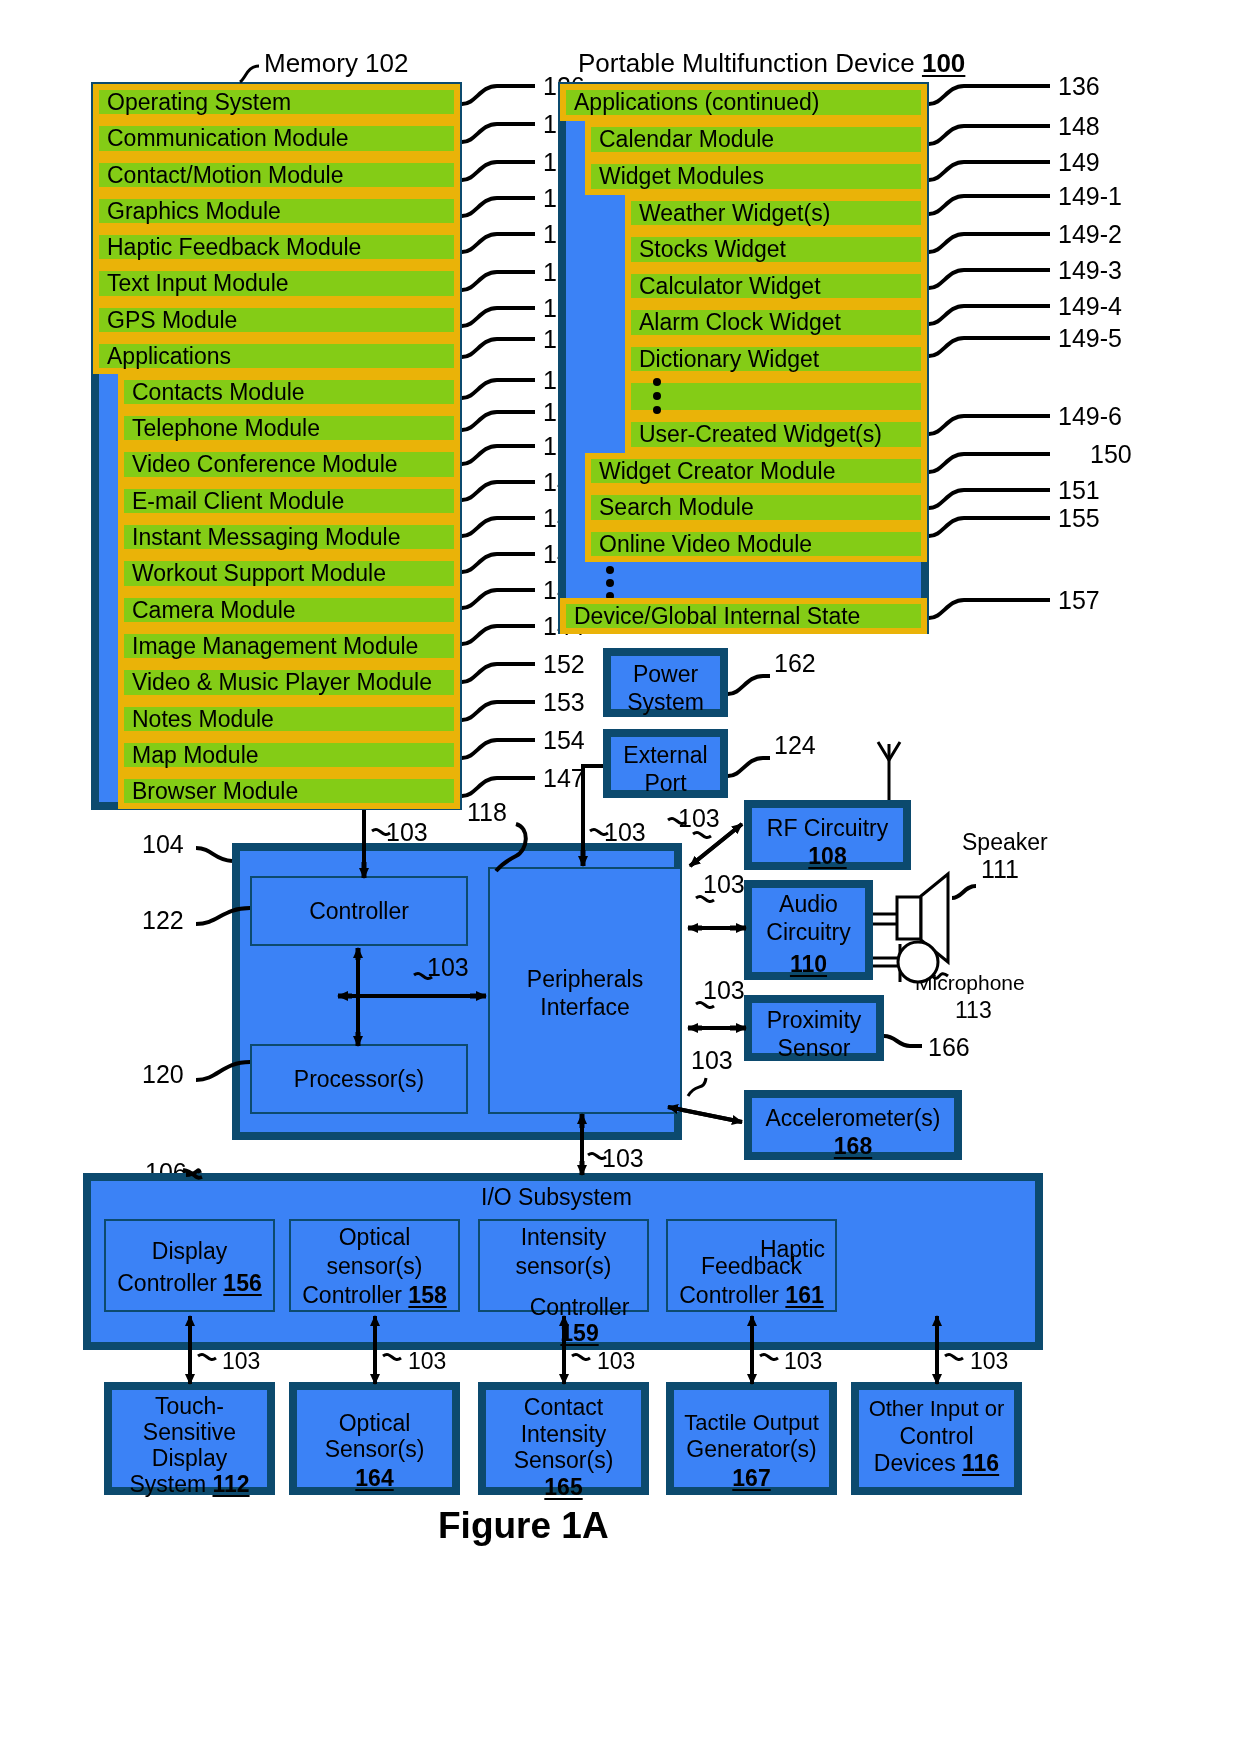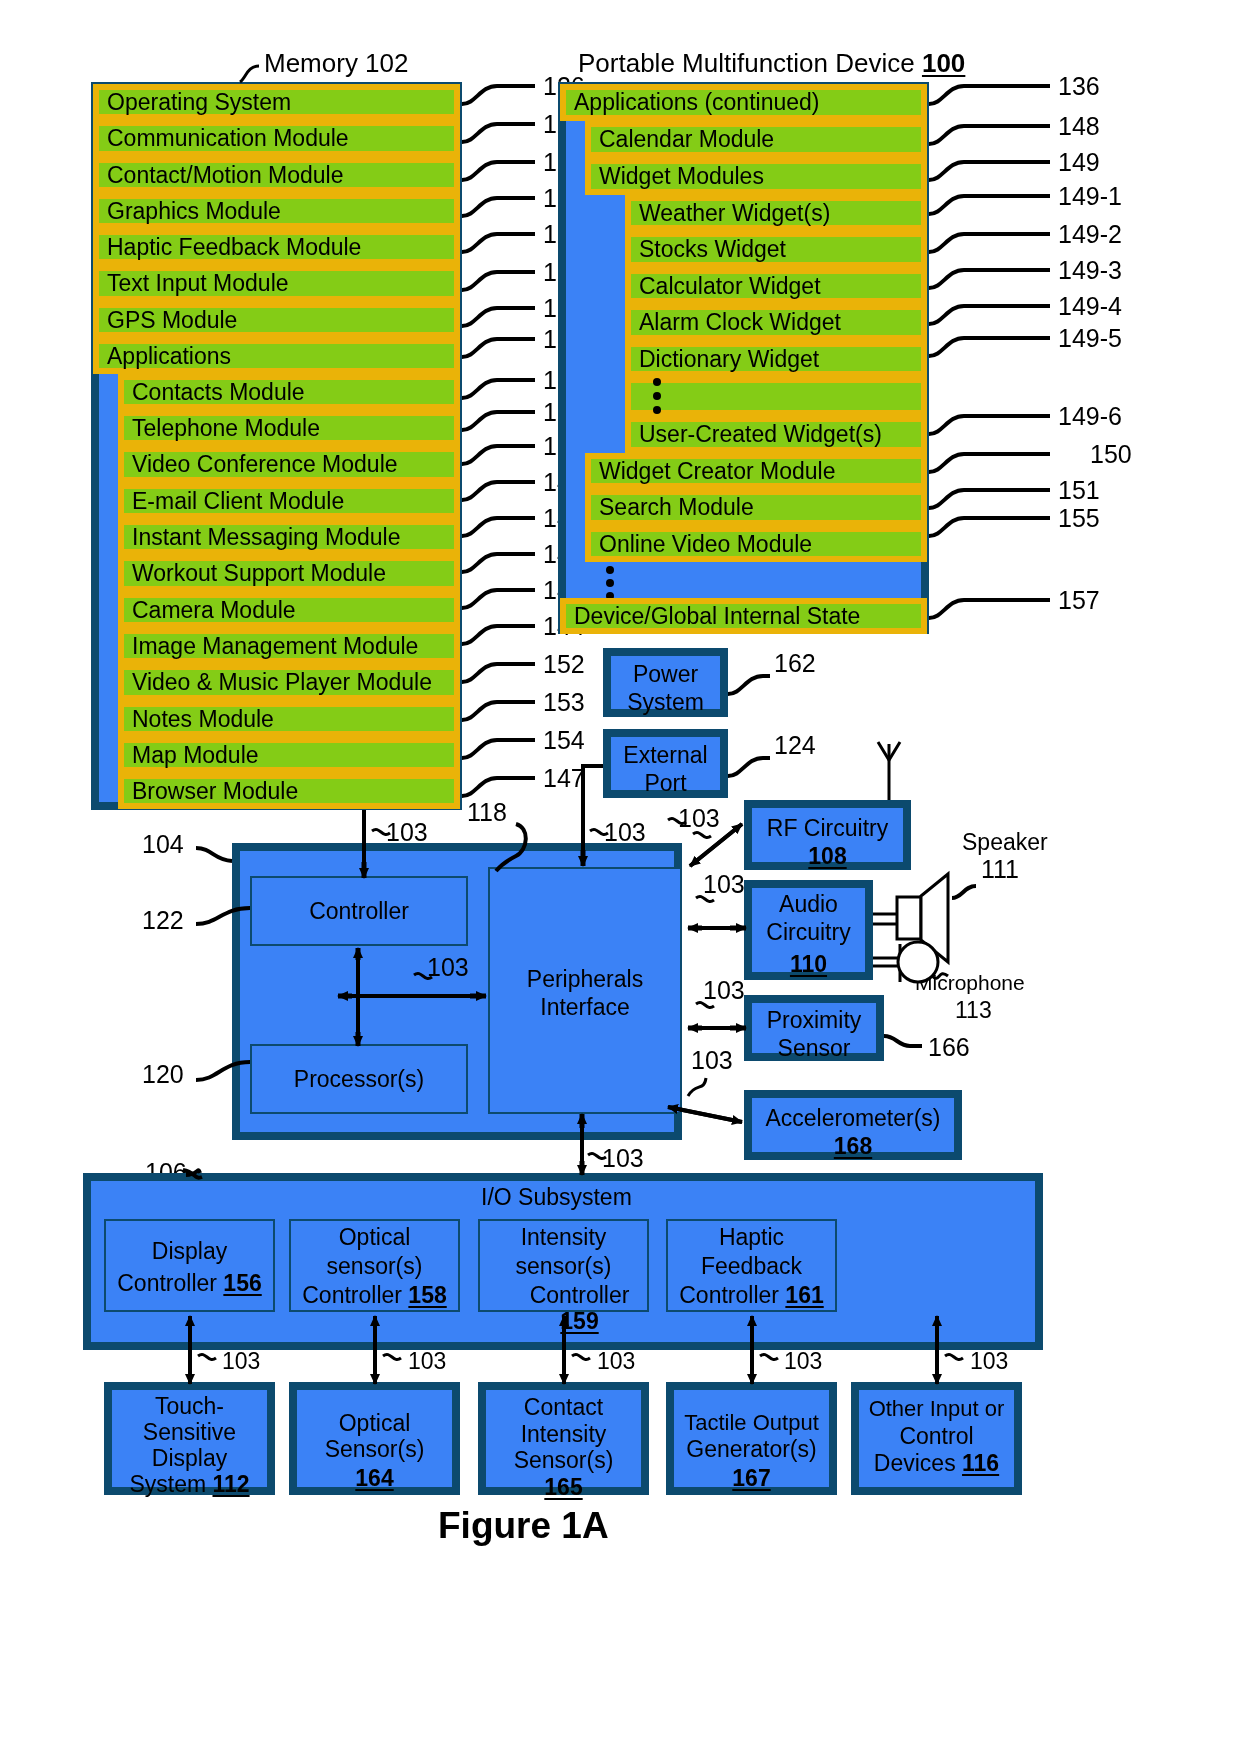--- a/index.html
+++ b/index.html
@@ -344,25 +344,25 @@
 
   <div class="box thin" style="left:289px; top:1219px; width:171px; height:93px;">
     <div class="boxlabel" style="top:4px;">Optical</div>
     <div class="boxlabel" style="top:33px;">sensor(s)</div>
     <div class="boxlabel" style="top:62px;"><span>Controller </span><span class="uline">158</span></div>
   </div>
 
   <div class="box thin" style="left:478px; top:1219px; width:171px; height:93px;">
     <div class="boxlabel" style="top:4px;">Intensity</div>
     <div class="boxlabel" style="top:33px;">sensor(s)</div>
-    <div class="boxlabel" style="top:62px;padding-left:32px;"><span>Controller </span><span class="uline">159</span></div>
+    <div class="boxlabel" style="top:74px;padding-left:32px;"><span>Controller </span><span class="uline">159</span></div>
   </div>
 
   <div class="box thin" style="left:666px; top:1219px; width:171px; height:93px;">
-    <div class="boxlabel" style="top:4px;">Haptic</div>
+    <div class="boxlabel" style="top:16px;margin-left:41px;">Haptic</div>
     <div class="boxlabel" style="top:33px;">Feedback</div>
     <div class="boxlabel" style="top:62px;"><span>Controller </span><span class="uline">161</span></div>
   </div>
 
 
   <div class="num num-sm" style="left:222px; top:1350px;">103</div>
   <div class="num num-sm" style="left:408px; top:1350px;">103</div>
   <div class="num num-sm" style="left:597px; top:1350px;">103</div>
   <div class="num num-sm" style="left:784px; top:1350px;">103</div>
   <div class="num num-sm" style="left:970px; top:1350px;">103</div>

